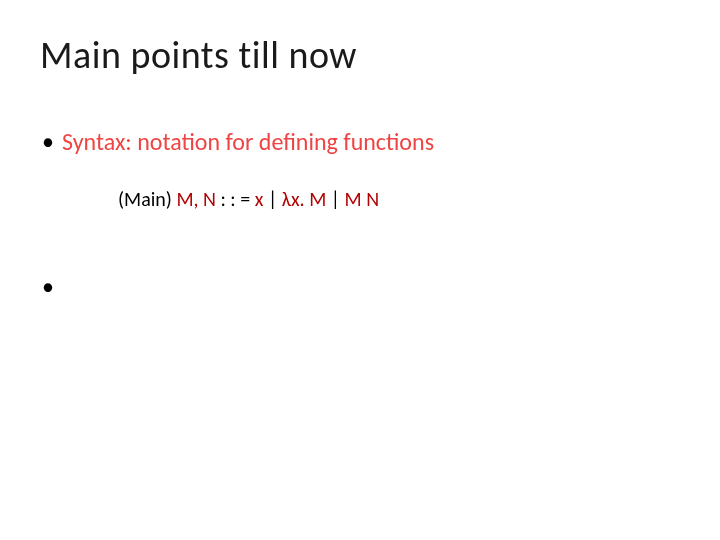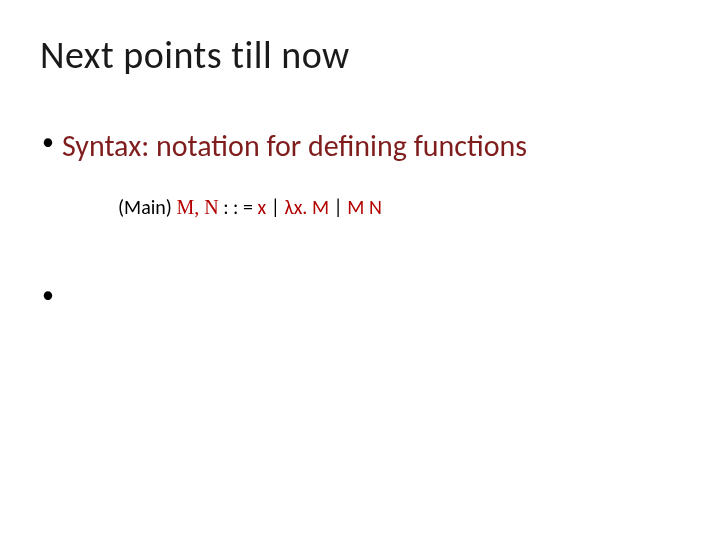--- a/index.html
+++ b/index.html
@@ -28,49 +28,48 @@
       margin-bottom: 28px;
     }
     .bullet-dot {
       font-size: 24px;
       color: #000000;
       margin-right: 8px;
       line-height: 1.3;
       margin-left: 2px;
     }
     .bullet-text {
-      font-size: 30px;
-      color: #7f1d1d;
+      font-size: 24px;
+      color: #ef4444;
       line-height: 1.3;
     }
     .grammar-line {
       margin-left: 78px;
       margin-top: 8px;
       margin-bottom: 58px;
       font-size: 20px;
       line-height: 1.4;
     }
     .grammar-label {
       color: #000000;
     }
     .grammar-nonterm {
       color: #b30000;
-      font-family: Liberation Serif, serif;
     }
     .grammar-sym {
       color: #000000;
     }
     .grammar-term {
       color: #b30000;
     }
   </style>
 </head>
 <body>
 
-<h1 class="title">Next points till now</h1>
+<h1 class="title">Main points till now</h1>
 
 <div class="bullet-item">
   <span class="bullet-dot">•</span>
   <span class="bullet-text">Syntax: notation for defining functions</span>
 </div>
 
 <div class="grammar-line">
   <span class="grammar-label">(Main)</span>
   <span class="grammar-nonterm">M, N</span>
   <span class="grammar-sym">  : : =</span>

